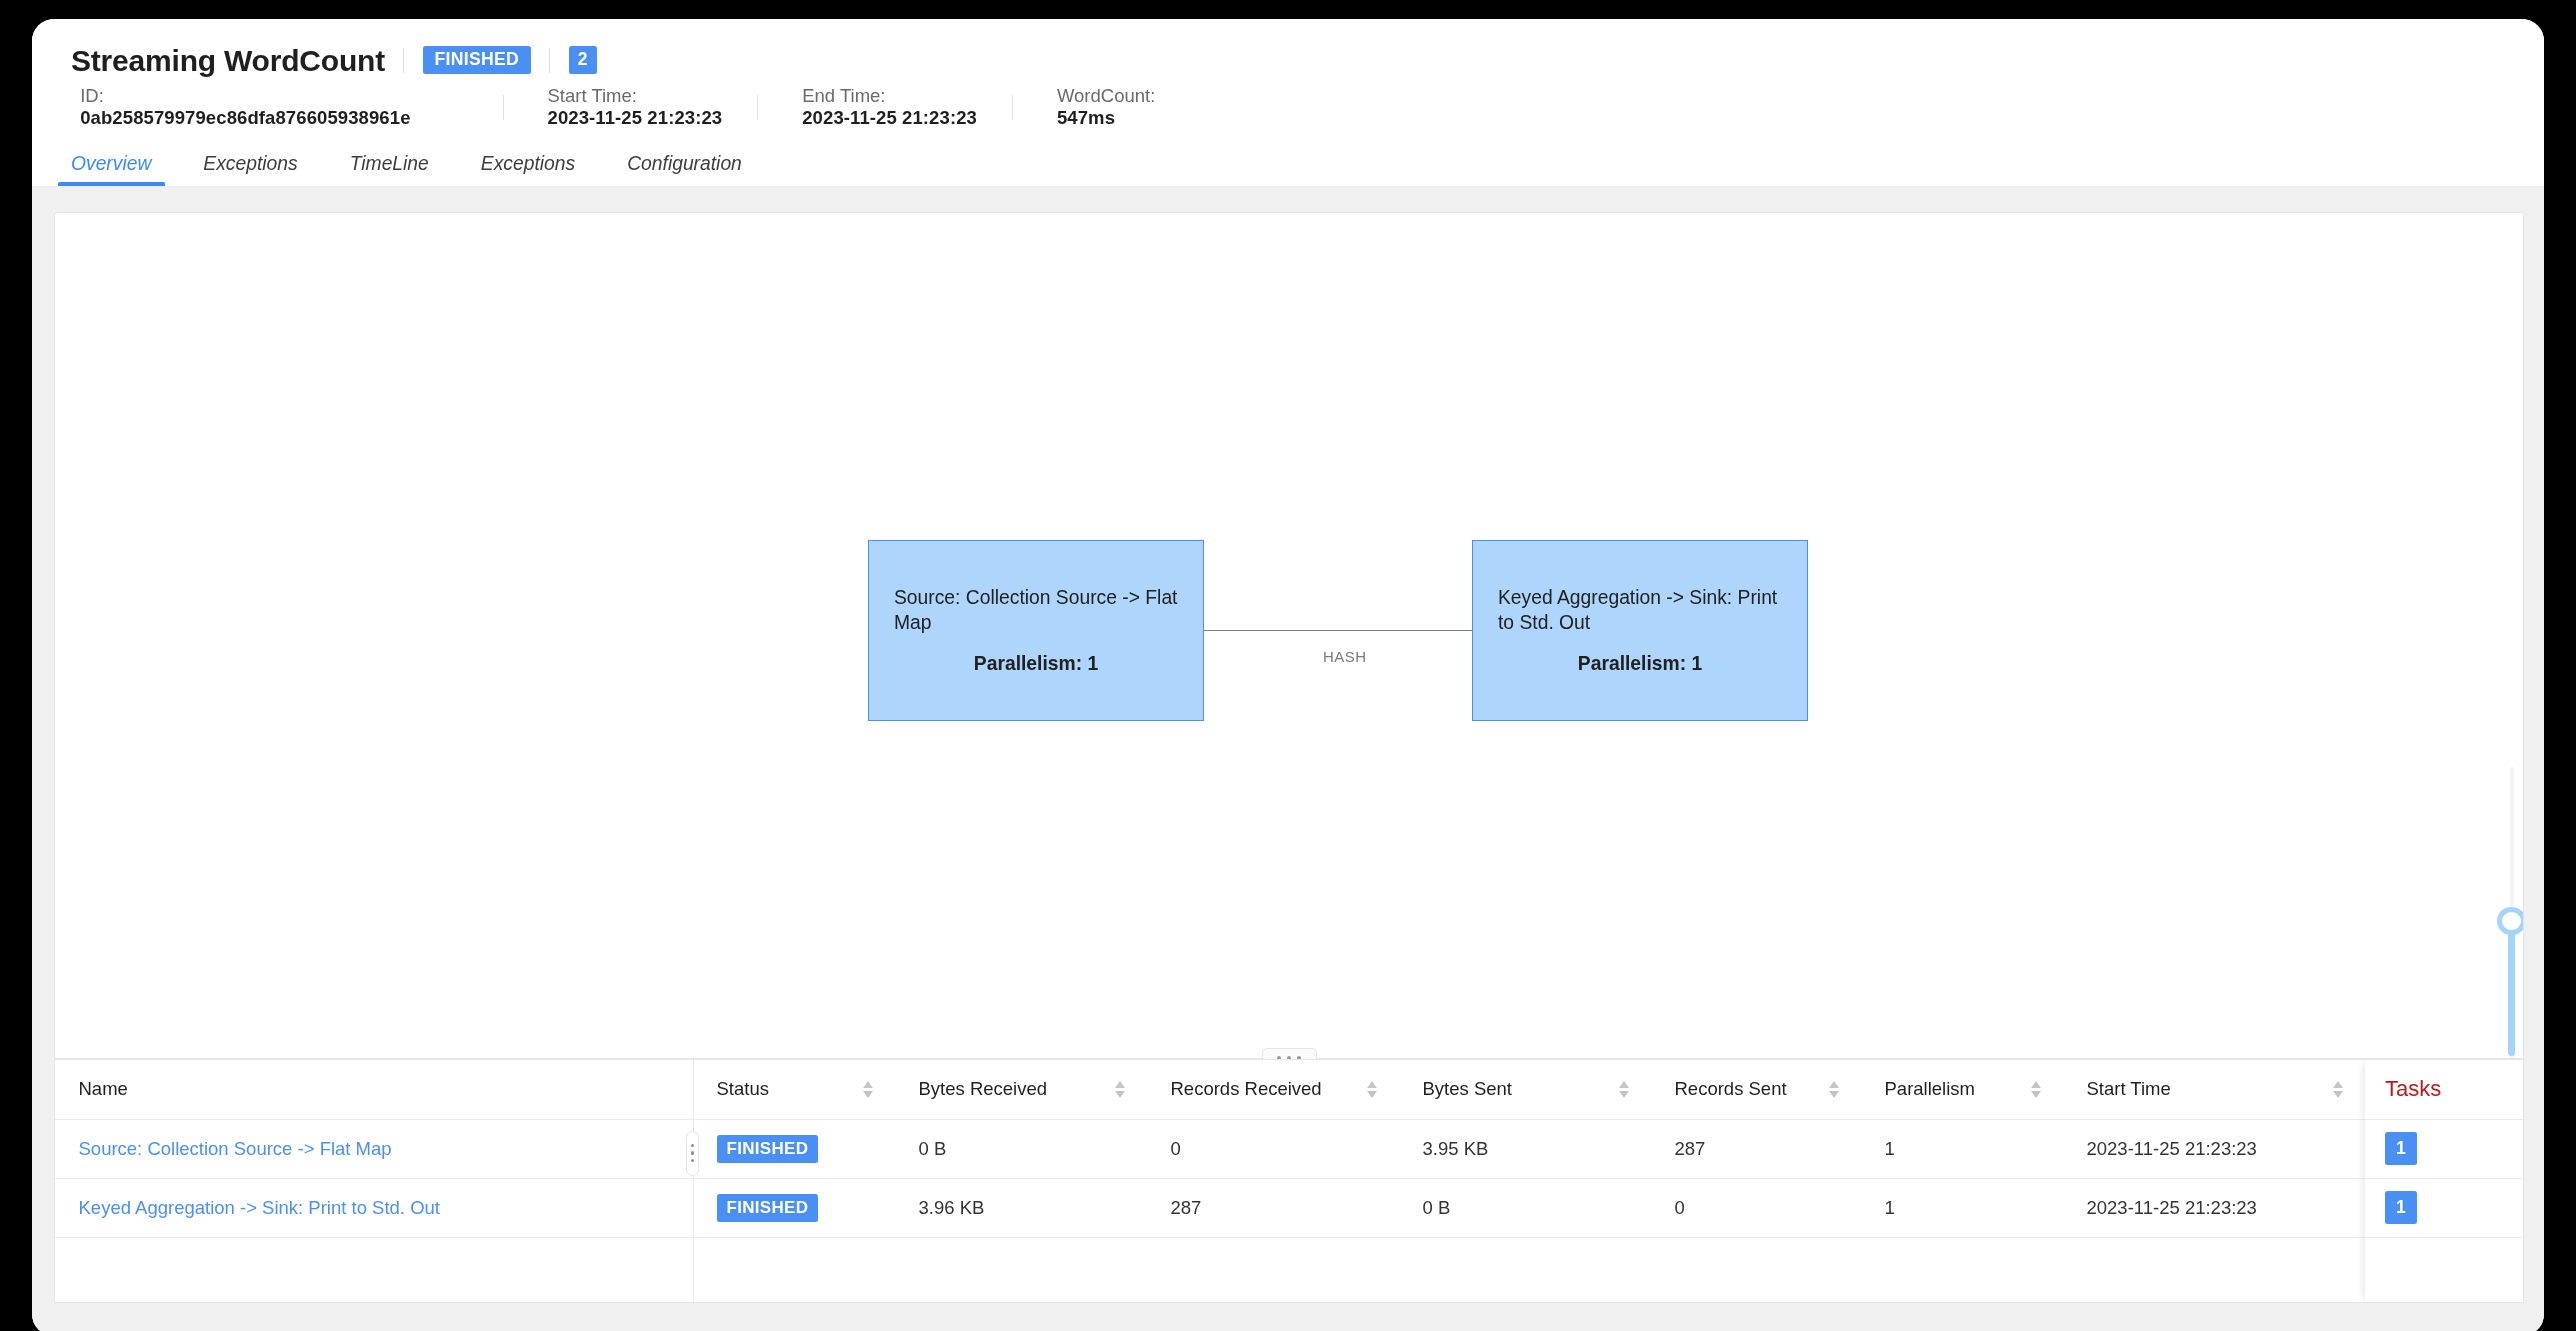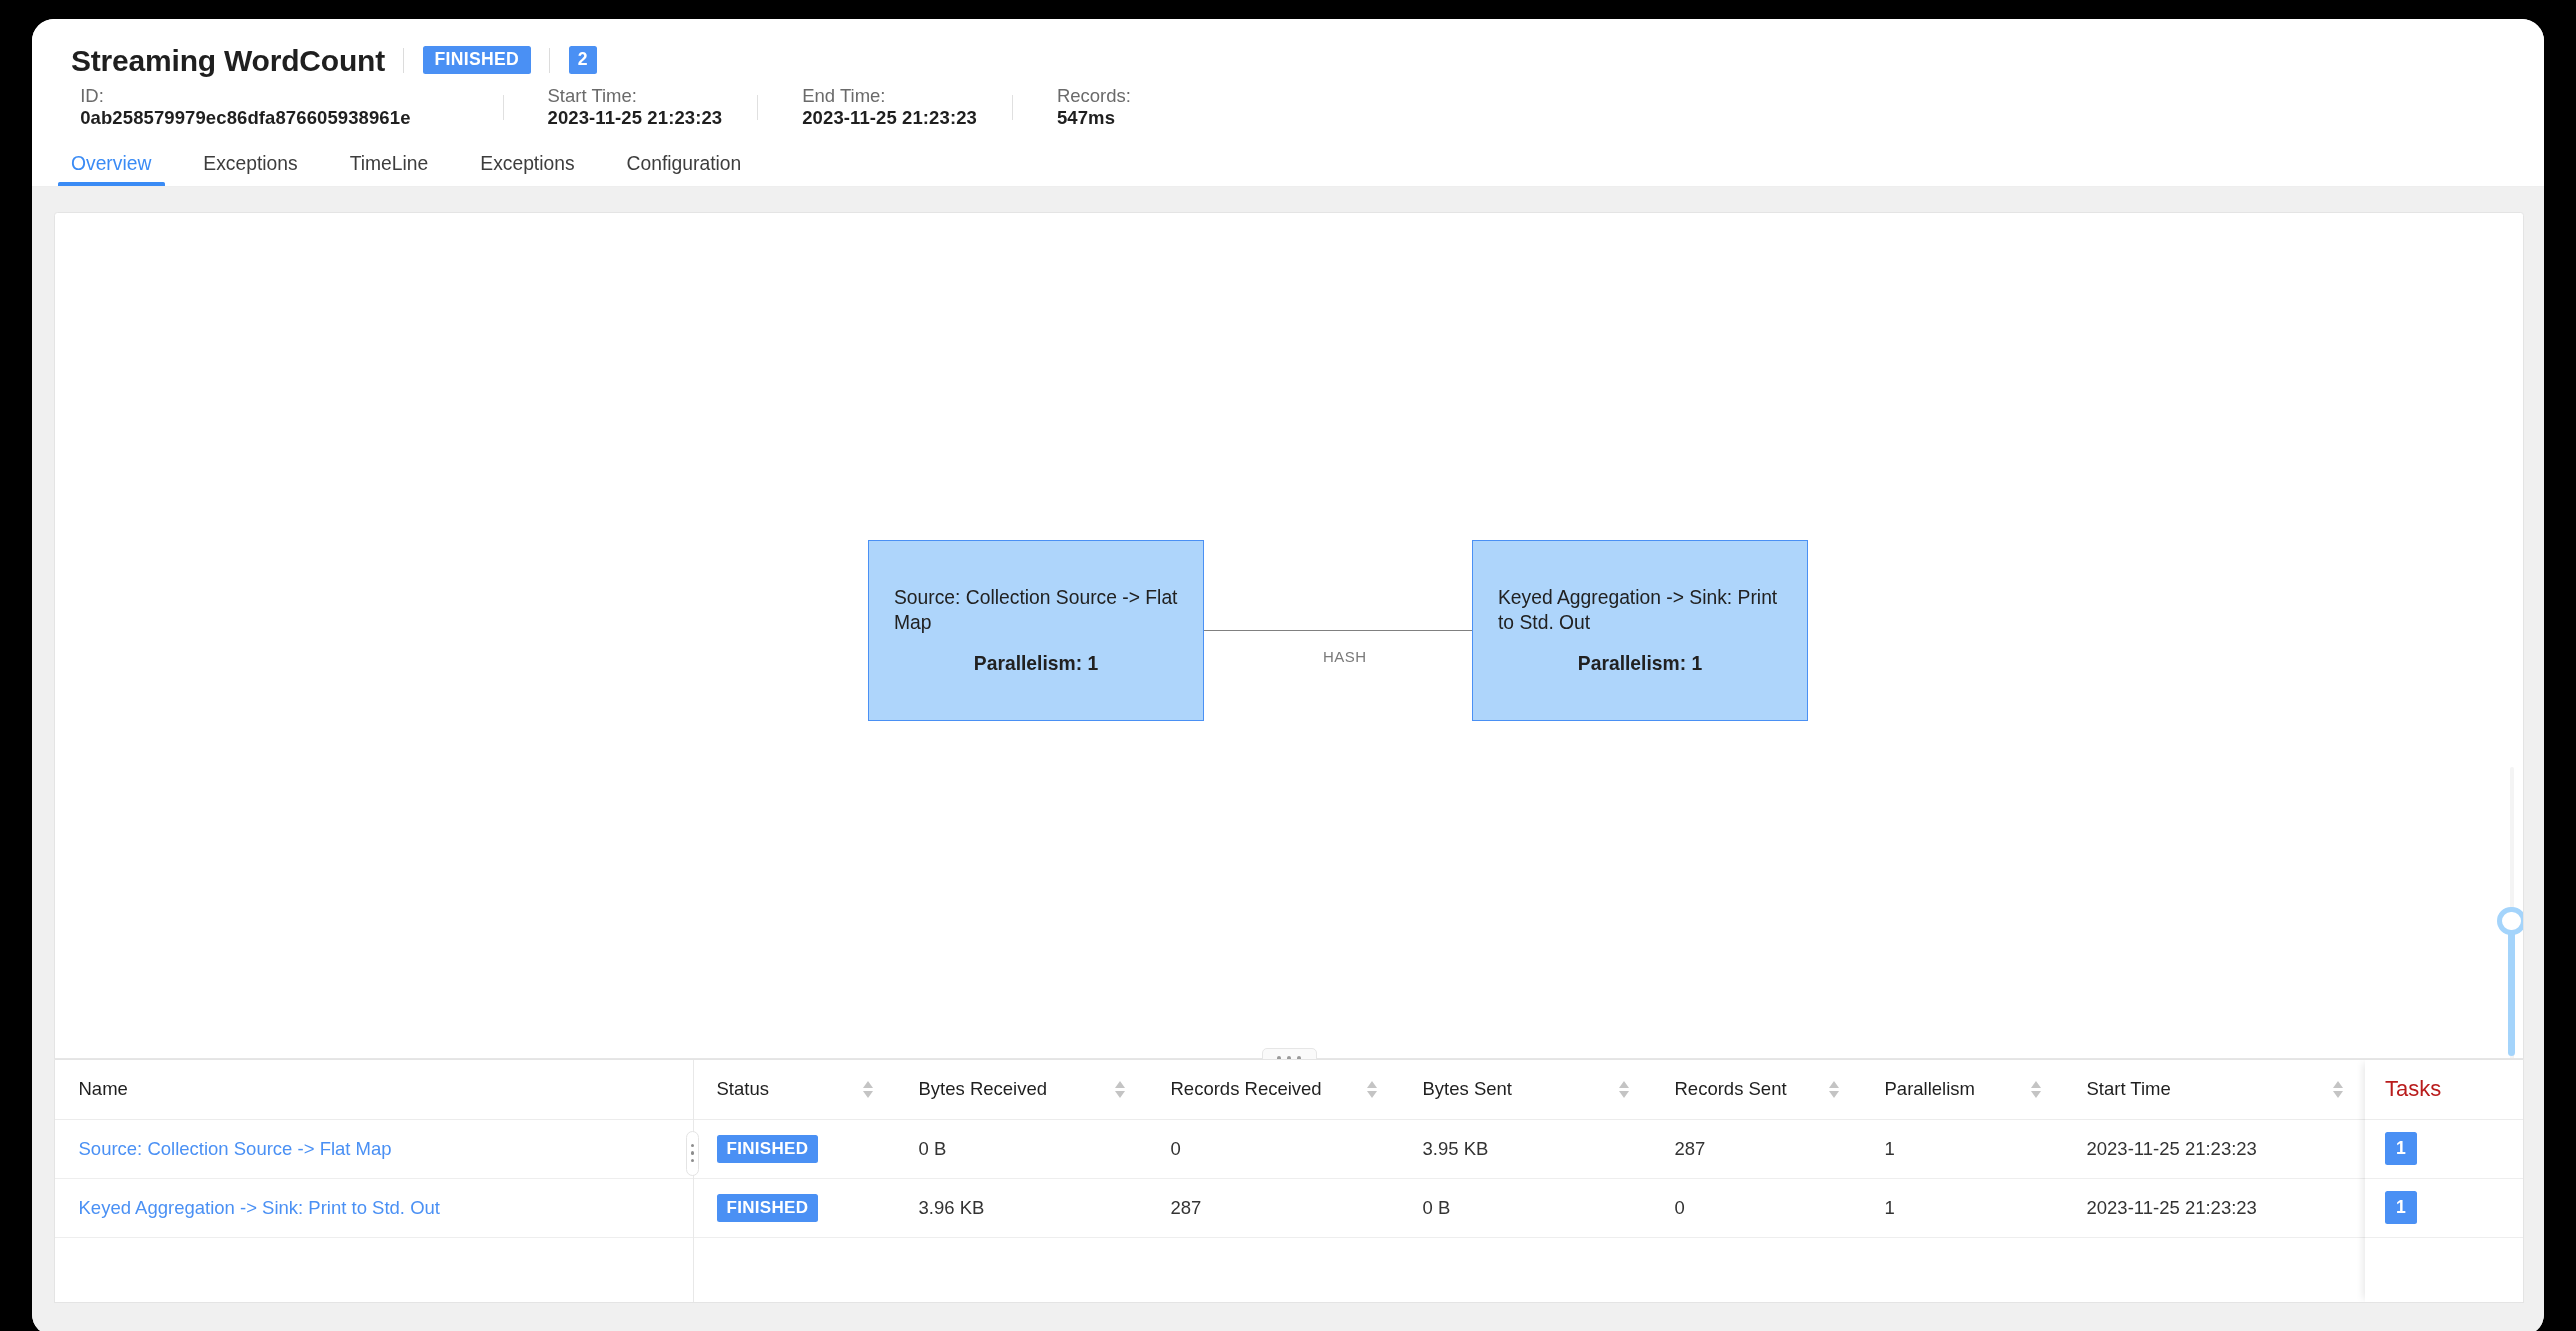--- a/index.html
+++ b/index.html
@@ -38,21 +38,21 @@
   .meta-label { font-size: 18.5px; color: #6a6a6a; font-weight: 400; }
   .meta-value { font-size: 18.5px; color: #1f1f1f; font-weight: 700; margin-left: 9.2px; letter-spacing: 0.1px;}
   .meta-sep { width: 0.8px; height: 25px; background: #e0e0e0; margin: 0 35px; align-self:center; }
   .spacer-start { margin-left: 92px; }
 
   
   .tabs { display: flex; align-items: flex-end; height: 57px; padding: 0 39px;
           background: #fff; position: relative; }
   .tab {
     font-size: 19.3px; color: #3d3d3d; padding: 0 0 13.4px 0; margin-right: 52px;
-    position: relative; cursor: pointer; line-height: 1;
+    position: relative; cursor: pointer; line-height: 1; font-style: italic;
   }
   .tab.active { color: #3a8bf5; }
   .tab.active::after {
     content:""; position:absolute; left: -13.4px; right: -13.4px; bottom: 0;
     height: 4.2px; background: #3a8bf5; border-radius: 1.7px;
   }
   .tabs-underline { position:absolute; left:0; right:0; bottom:0; height:0.8px; background:#eee; }
 
   
   .body-area { background: #f0f0f0; padding: 15px 0 0 0; height: calc(1317px - 39px - 45px - 22px - 57px); }
@@ -182,21 +182,21 @@
         <span class="meta-label">Start Time:</span>
         <span class="meta-value">2023-11-25 21:23:23</span>
       </span>
       <span class="meta-sep"></span>
       <span class="meta-item">
         <span class="meta-label">End Time:</span>
         <span class="meta-value">2023-11-25 21:23:23</span>
       </span>
       <span class="meta-sep"></span>
       <span class="meta-item">
-        <span class="meta-label">Records:</span>
+        <span class="meta-label">WordCount:</span>
         <span class="meta-value">547ms</span>
       </span>
     </div>
   </div>
 
   <div class="tabs">
     <div class="tab active">Overview</div>
     <div class="tab">Exceptions</div>
     <div class="tab">TimeLine</div>
     <div class="tab">Exceptions</div>

